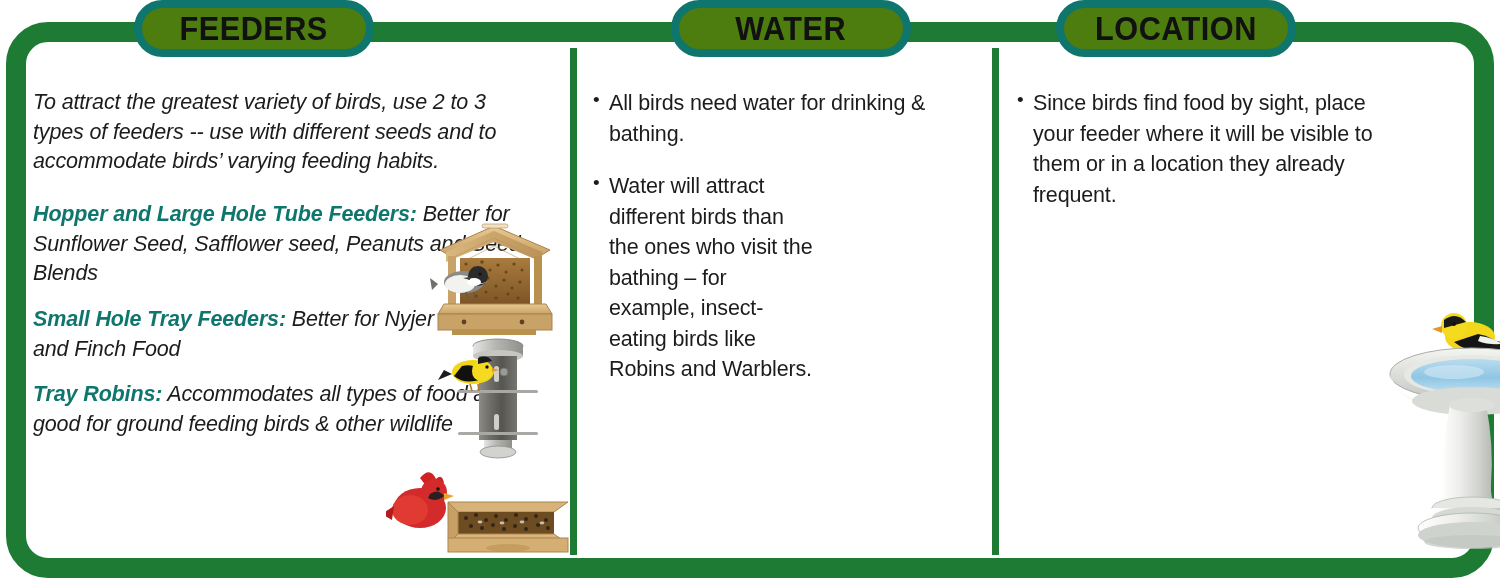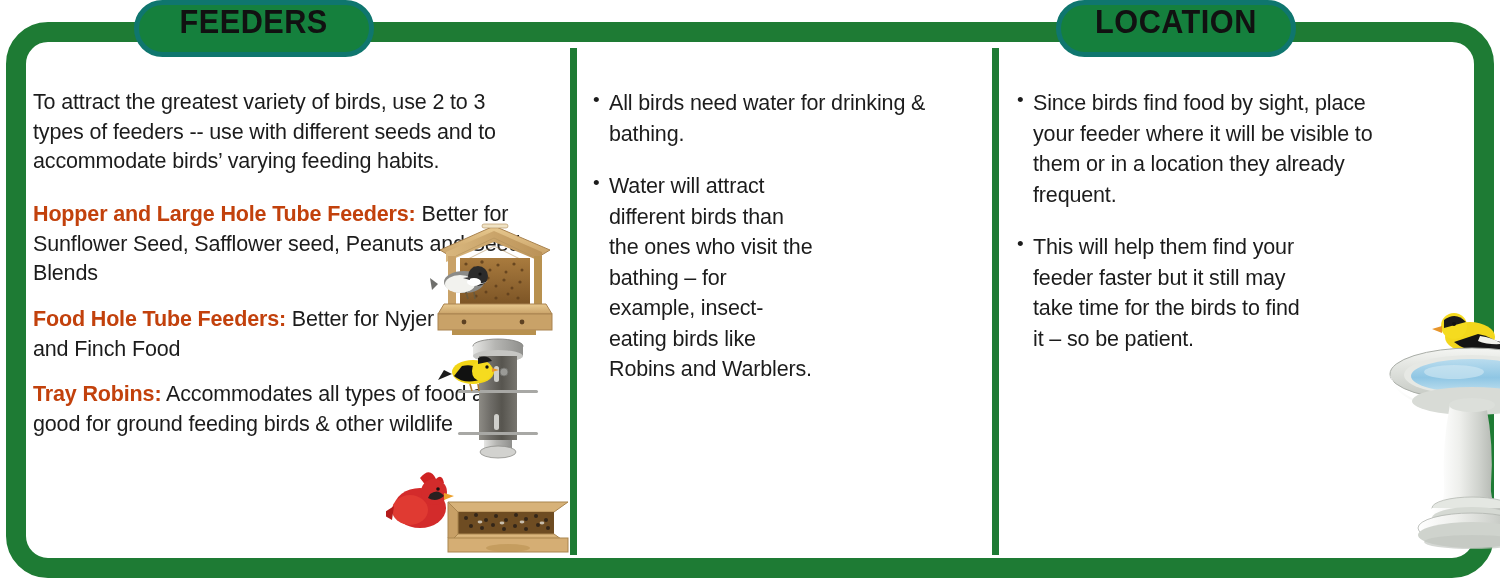--- a/index.html
+++ b/index.html
@@ -44,24 +44,25 @@
   }
   .divider.d1 { left: 570px; }
   .divider.d2 { left: 992px; }
 
   
   .pill {
     position: absolute;
     top: 0;
     height: 57px;
     box-sizing: border-box;
-    background: #15803d;
-    border: 5px solid #0f766e;
+    background: #4d7c0f;
+    border: 8px solid #0f766e;
     border-radius: 32px;
     display: flex;
+    align-items: center;
     justify-content: center;
     z-index: 5;
   }
   .pill-label {
     font-family: "Liberation Sans", sans-serif;
     font-weight: bold;
     font-size: 33px;
     letter-spacing: 0.5px;
     color: #111111;
     line-height: 1;
@@ -79,38 +80,38 @@
     top: 22px;
     width: 1488px;
     height: 556px;
     display: flex;
   }
   .col {
     position: relative;
     box-sizing: border-box;
     height: 100%;
   }
-  .col-feeders  { width: 570px; padding: 66px 0 0 27px; }
+  .col-feeders  { width: 570px; padding: 66px 0 0 27px; font-style: italic; }
   .col-water    { width: 422px; padding: 66px 3px 0 17px; }
   .col-location { width: 496px; padding: 66px 0 0 19px; }
 
   
   .para {
     font-size: 21.5px;
     line-height: 1.38;
     color: #1c1c1c;
     margin: 0 0 18px 0;
     max-width: 490px;
     letter-spacing: -0.15px;
   }
   .para.tight { margin-bottom: 16px; }
   .lead { margin-bottom: 23px; }
   .para b, .term {
     font-weight: bold;
-    color: #c2410c;
+    color: #0f766e;
   }
 
   
   .bullet {
     position: relative;
     font-size: 21.5px;
     line-height: 1.42;
     color: #1c1c1c;
     margin: 0 0 22px 0;
     padding-left: 16px;
@@ -146,36 +147,39 @@
 
 <div id="infographic">
 
   <div class="frame"></div>
   <div class="divider d1"></div>
   <div class="divider d2"></div>
 
   <div class="pill p-feeders">
     <span class="pill-label">FEEDERS</span>
   </div>
+  <div class="pill p-water">
+    <span class="pill-label">WATER</span>
+  </div>
   <div class="pill p-location">
     <span class="pill-label">LOCATION</span>
   </div>
 
   <div class="columns">
 
     <div class="col col-feeders">
 
       <p class="para lead">To attract the greatest variety of birds, use 2 to 3 types of feeders -- use with different seeds and to accommodate birds’ varying feeding habits.</p>
 
       <p class="para tight">
         <span class="term">Hopper and Large Hole Tube Feeders:</span><span> Better for Sunflower Seed, Safflower seed, Peanuts and Seed Blends</span>
       </p>
 
       <p class="para tight">
-        <span class="term">Food Hole Tube Feeders:</span><span>  Better for Nyjer Seed and Finch Food</span>
+        <span class="term">Small Hole Tray Feeders:</span><span>  Better for Nyjer Seed and Finch Food</span>
       </p>
 
       <p class="para tight">
         <span class="term">Tray Robins:</span><span>  Accommodates all types of food and good for ground feeding birds &amp; other wildlife</span>
       </p>
 
       <div class="art art-hopper">
         <svg width="130" height="118" viewBox="0 0 130 118">
           <defs>
             <linearGradient id="woodA" x1="0" y1="0" x2="0" y2="1">
@@ -402,18 +406,17 @@
           <ellipse cx="88" cy="214" rx="40" ry="11" fill="#d5d9d3"></ellipse>
           <ellipse cx="88" cy="224" rx="54" ry="15" fill="url(#stoneG)" stroke="#b0b4ae" stroke-width="0.8"></ellipse>
           <ellipse cx="88" cy="231" rx="54" ry="13" fill="#cfd3cd"></ellipse>
           <ellipse cx="88" cy="238" rx="48" ry="7" fill="#c2c6c0" opacity="0.7"></ellipse>
         </svg>
       </div>
     </div>
 
     <div class="col col-location">
       <p class="bullet w-locwide">Since birds find food by sight, place your feeder where it will be visible to them or in a location they already frequent.</p>
-      <p class="bullet w-loc">This will help them find your feeder faster but it still may take time for the birds to find it – so be patient.</p>
 
     </div>
 
   </div>
 </div>
 
 </body></html>

